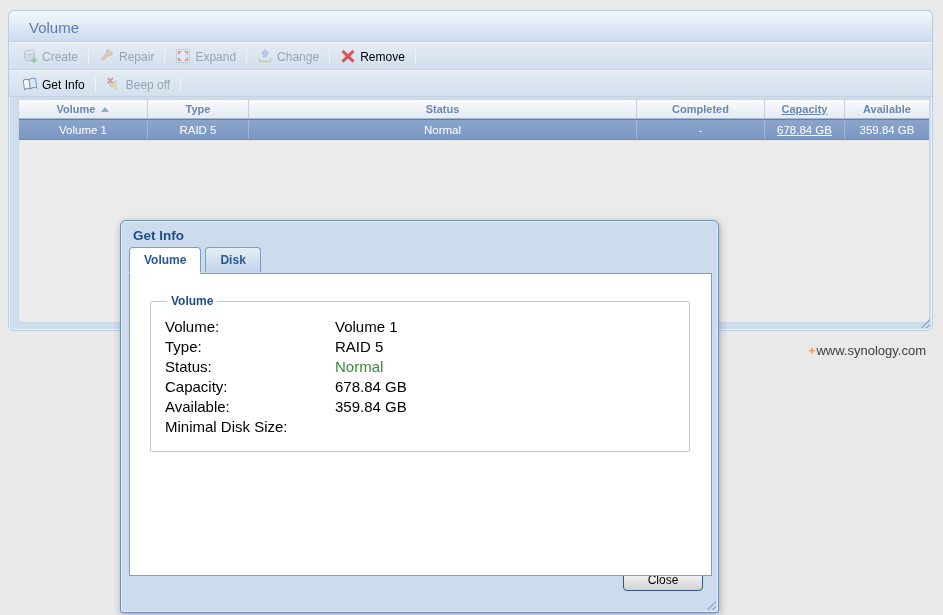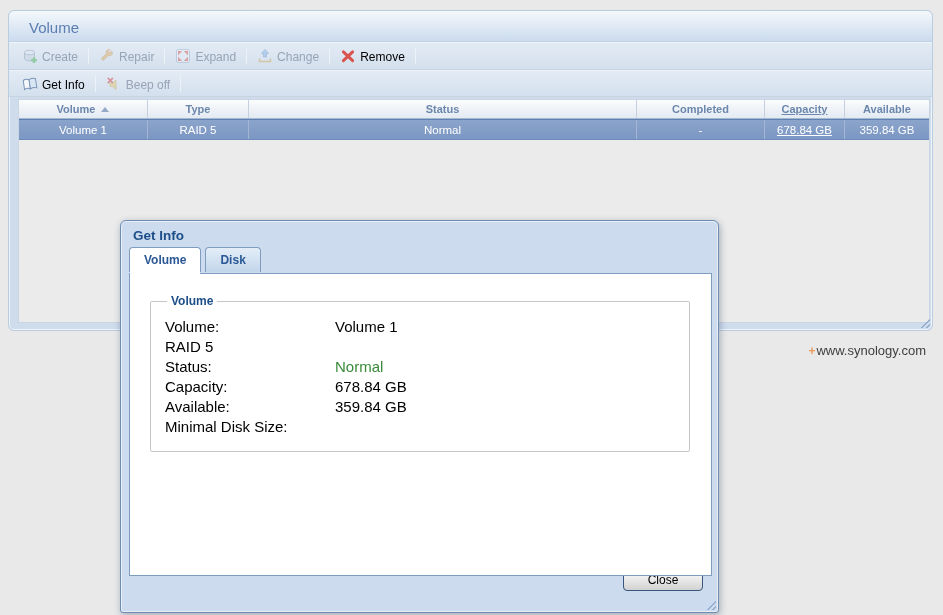--- a/index.html
+++ b/index.html
@@ -318,20 +318,21 @@
   </div>
 
   <div class="dlg-body">
     <fieldset>
       <legend>Volume</legend>
       <div class="frow">
         <span class="flabel">Volume:</span>
         <span class="fvalue">Volume 1</span>
       </div>
       <div class="frow">
+        <span class="flabel">Type:</span>
         <span class="fvalue">RAID 5</span>
       </div>
       <div class="frow">
         <span class="flabel">Status:</span>
         <span class="fvalue" style="color: rgb(58, 138, 58);">Normal</span>
       </div>
       <div class="frow">
         <span class="flabel">Capacity:</span>
         <span class="fvalue">678.84 GB</span>
       </div>

